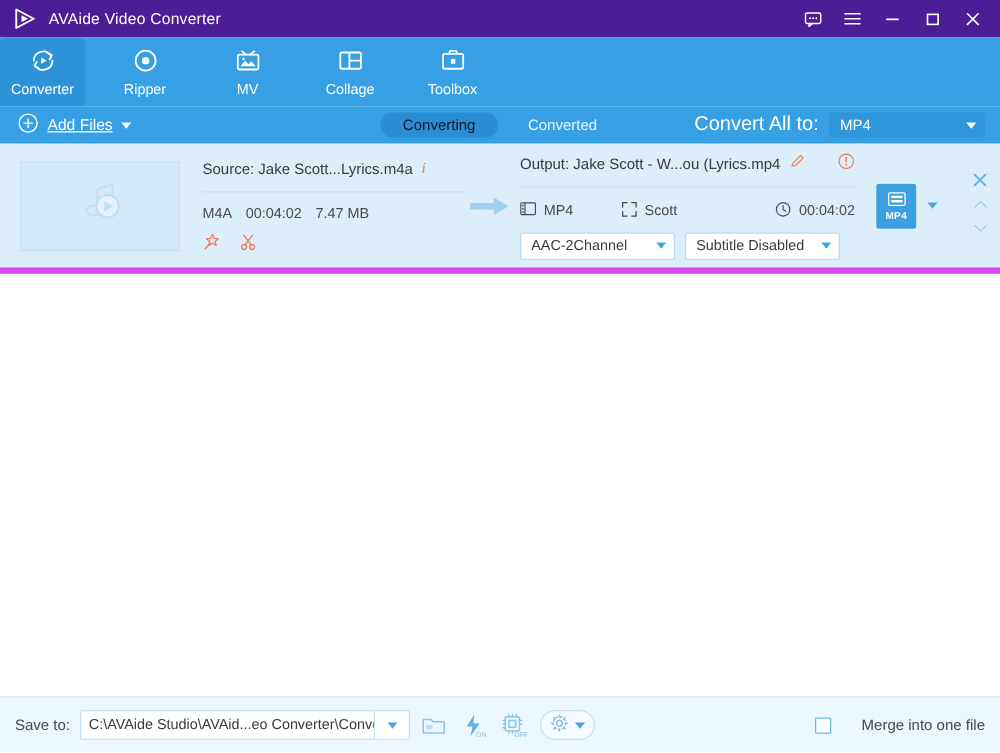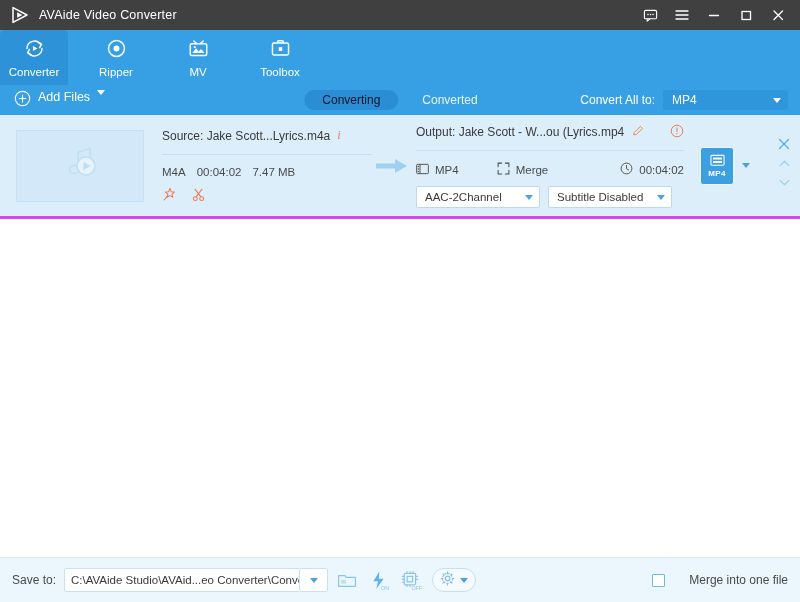--- a/index.html
+++ b/index.html
@@ -10,21 +10,21 @@
     font-size: 12px;
     background: #ffffff;
     overflow: hidden;
     color: #333;
     -webkit-font-smoothing: antialiased;
   }
   .app { width: 800px; height: 602px; position: relative; display: flex; flex-direction: column; }
 
   
   .titlebar {
-    height: 30px; background: #404040; flex: 0 0 30px;
+    height: 30px; background: #4c1d95; flex: 0 0 30px;
     display: flex; align-items: center; position: relative;
   }
   .logo-wrap { display: flex; align-items: center; padding-left: 10px; gap: 9px; }
   .logo-mark { width: 20px; height: 20px; }
   .app-title { color: #ffffff; font-size: 12.5px; letter-spacing: .2px; }
   .win-controls { position: absolute; right: 6px; top: 0; height: 30px; display: flex; align-items: center; gap: 0px; }
   .win-btn {
     width: 32px; height: 30px; display: flex; align-items: center; justify-content: center;
     cursor: pointer;
   }
@@ -42,41 +42,41 @@
   }
   .tab .tlabel { font-size: 11.5px; }
   .tab.active { background: #2d92d8; }
   .tabs-row { display: flex; gap: 14px; }
 
   
   .toolbar {
     height: 30px; background: #37a0e4; flex: 0 0 30px;
     display: flex; align-items: center; position: relative;
   }
-  .addfiles { display: flex; gap: 7px; padding-left: 14px; cursor: pointer; color: #fff; }
+  .addfiles { display: flex; align-items: center; gap: 7px; padding-left: 14px; cursor: pointer; color: #fff; text-decoration: underline; }
   .addfiles .lbl { font-size: 12.5px; }
   .caret-down { width: 0; height: 0; border-left: 4.5px solid transparent; border-right: 4.5px solid transparent; border-top: 5px solid #ffffff; }
   .seg-wrap { position: absolute; left: 50%; transform: translateX(-50%); display: flex; align-items: center; gap: 6px; }
   .seg {
     padding: 3px 18px; border-radius: 11px; color: #e8f4fd; font-size: 12px; cursor: pointer;
   }
   .seg.active { background: #2b8ed4; color: #0f172a; }
   .convert-all-to { position: absolute; right: 12px; display: flex; align-items: center; gap: 8px; color: #fff; }
-  .cat-label { font-size: 12px; }
+  .cat-label { font-size: 16px; }
   .cat-select {
     width: 125px; height: 20px; background: #2f96dc; border-radius: 2px;
     display: flex; align-items: center; justify-content: space-between;
     padding: 0 7px 0 9px; cursor: pointer; color: #fff; font-size: 12px;
   }
 
   
   .listarea { flex: 1 1 auto; background: #ffffff; position: relative; overflow: hidden; }
 
   .file-row {
-    height: 104px; background: #ddeefb; border-bottom: 3px solid #d946ef;
+    height: 104px; background: #ddeefb; border-bottom: 5px solid #d946ef;
     display: flex; align-items: center; position: relative; padding: 0 12px;
   }
   .thumb {
     width: 128px; height: 72px; margin-left: 4px; background: #d3e9f9;
     border: 1px solid #c3e0f5; display: flex; align-items: center; justify-content: center;
     flex: 0 0 128px;
   }
   .source-block { margin-left: 18px; width: 210px; flex: 0 0 210px; }
   .src-title-row { display: flex; align-items: center; gap: 7px; height: 18px; }
   .src-title { font-size: 12px; color: #3a3a3a; white-space: nowrap; }
@@ -229,20 +229,29 @@
           <svg width="23" height="23" viewBox="0 0 24 24">
             <path d="M7 4.2 L10.5 7 M17 4.2 L13.5 7" stroke="#fff" stroke-width="1.4" stroke-linecap="round" fill="none"></path>
             <rect x="3.4" y="7" width="17.2" height="12.4" rx="1.6" fill="none" stroke="#fff" stroke-width="1.5"></rect>
             <path d="M5.6 16.6 L9.5 11.8 L12.2 15 L14.6 12.4 L18.4 16.6 Z" fill="#fff"></path>
             <circle cx="8.1" cy="10.6" r="1.1" fill="#fff"></circle>
           </svg>
         </span>
         <span class="tlabel">MV</span>
       </div>
 
+      <div class="tab">
+        <span>
+          <svg width="23" height="23" viewBox="0 0 24 24">
+            <rect x="3.4" y="5.2" width="17.2" height="13.6" rx="1.4" fill="none" stroke="#fff" stroke-width="1.5"></rect>
+            <path d="M11 5.2 V18.8 M11 12 H20.6" stroke="#fff" stroke-width="1.5"></path>
+          </svg>
+        </span>
+        <span class="tlabel">Collage</span>
+      </div>
 
       <div class="tab">
         <span>
           <svg width="23" height="23" viewBox="0 0 24 24">
             <path d="M9 6.3 V4.9 a1 1 0 0 1 1-1 h4 a1 1 0 0 1 1 1 V6.3" fill="none" stroke="#fff" stroke-width="1.5"></path>
             <rect x="3.6" y="6.3" width="16.8" height="12.5" rx="1.5" fill="none" stroke="#fff" stroke-width="1.5"></rect>
             <rect x="10.2" y="10.6" width="3.6" height="4" fill="#fff"></rect>
           </svg>
         </span>
         <span class="tlabel">Toolbox</span>
@@ -359,21 +368,21 @@
           </span>
           <span class="om res">
             <span>
               <svg width="13" height="13" viewBox="0 0 14 14">
                 <path d="M1.2 5 V1.2 H5" fill="none" stroke="#4a4a4a" stroke-width="1.1" stroke-linecap="round"></path>
                 <path d="M9 1.2 H12.8 V5" fill="none" stroke="#4a4a4a" stroke-width="1.1" stroke-linecap="round"></path>
                 <path d="M12.8 9 V12.8 H9" fill="none" stroke="#4a4a4a" stroke-width="1.1" stroke-linecap="round"></path>
                 <path d="M5 12.8 H1.2 V9" fill="none" stroke="#4a4a4a" stroke-width="1.1" stroke-linecap="round"></path>
               </svg>
             </span>
-            <span>Merge</span>
+            <span>Scott</span>
           </span>
           <span class="om dur">
             <span>
               <svg width="13" height="13" viewBox="0 0 14 14">
                 <circle cx="7" cy="7" r="5.8" fill="none" stroke="#4a4a4a" stroke-width="1"></circle>
                 <path d="M7 3.8 V7.2 L9.3 8.6" fill="none" stroke="#4a4a4a" stroke-width="1" stroke-linecap="round"></path>
               </svg>
             </span>
             <span>00:04:02</span>
           </span>

